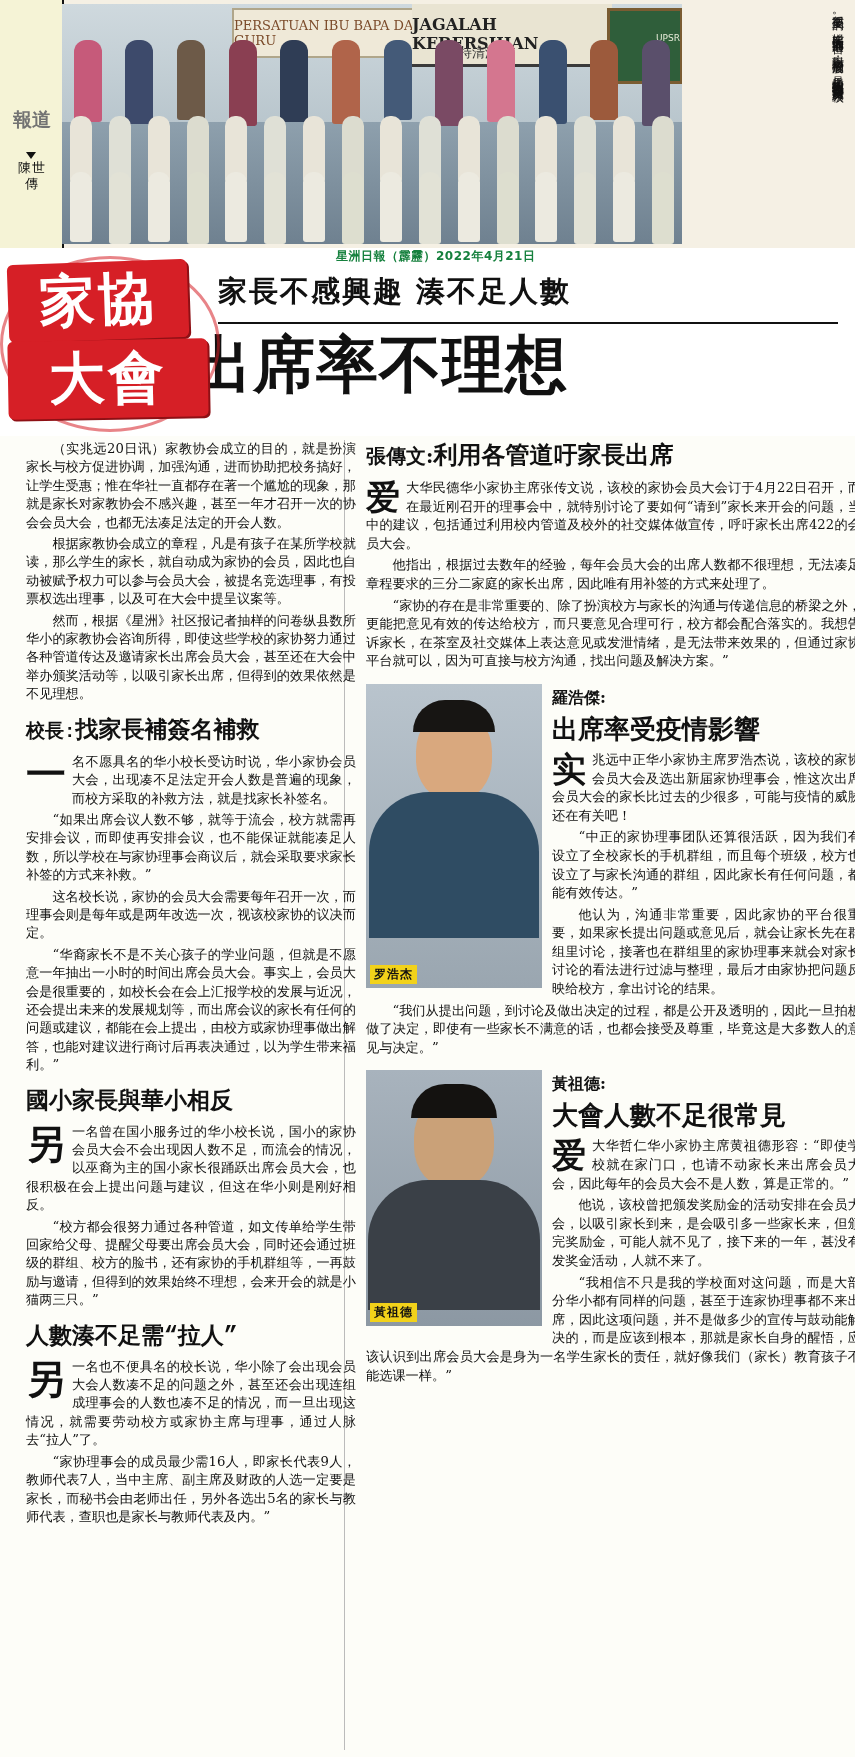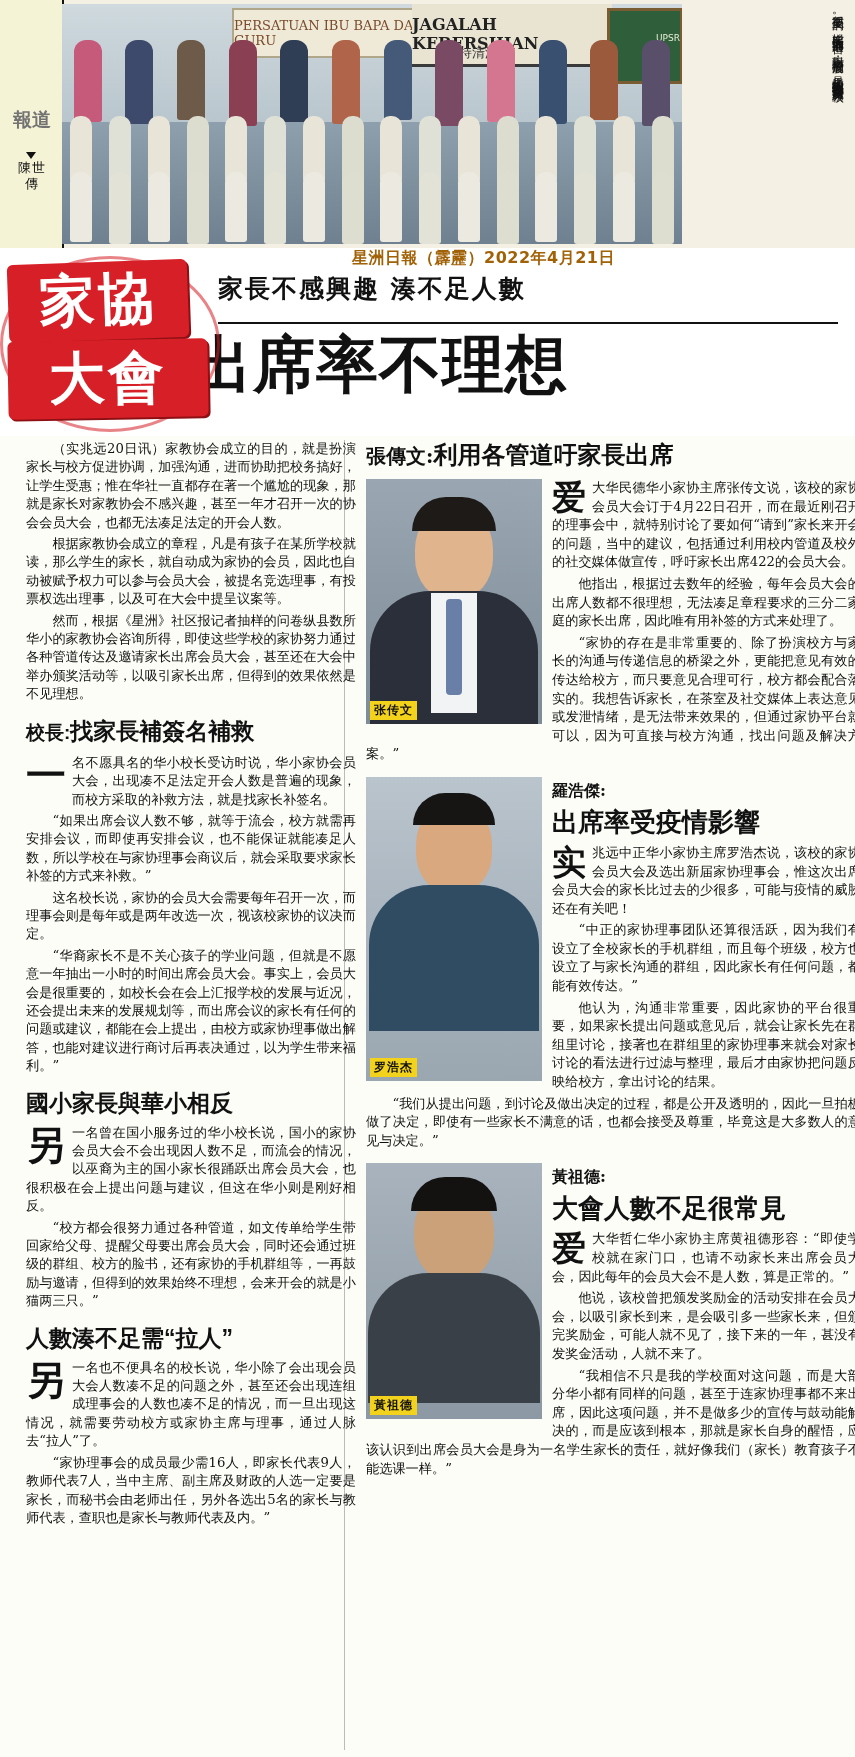--- a/index.html
+++ b/index.html
@@ -132,32 +132,32 @@
   }
 
   
   .headline-zone {
     position: absolute;
     left: 0; top: 248px; width: 855px; height: 188px;
     background: #ffffff;
   }
   .date-line {
     position: absolute;
-    left: 352px; top: 0px;
+    left: 336px; top: 0px;
     font-family: "DejaVu Sans", sans-serif;
-    font-size: 16px;
-    color: #a16207;
+    font-size: 12px;
+    color: #15803d;
     font-weight: bold;
     letter-spacing: 0.5px;
   }
   .sub-headline {
     position: absolute;
     left: 218px; top: 24px;
     font-family: "DejaVu Serif", serif;
-    font-size: 25px;
+    font-size: 29px;
     font-weight: bold;
     color: #111;
     letter-spacing: 2px;
   }
   .hl-rule {
     position: absolute;
     left: 218px; top: 74px; width: 620px; height: 2px; background: #111;
   }
   .main-headline {
     position: absolute;
@@ -217,21 +217,21 @@
     font-size: 13.2px;
     line-height: 18.4px;
     text-align: justify;
     text-justify: inter-character;
     margin: 0 0 3px 0;
     text-indent: 2em;
   }
   .p.noind { text-indent: 0; }
 
   .sec-head {
-    font-family: Liberation Sans, sans-serif;
+    font-family: Liberation Mono, monospace;
     font-weight: bold;
     font-size: 23px;
     line-height: 30px;
     margin: 12px 0 6px 0;
     color: #111;
   }
   .sec-head .nm { font-size: 19px; }
 
   .drop {
     float: left;
@@ -427,28 +427,20 @@
       <p class="p">“家协理事会的成员最少需16人，即家长代表9人，教师代表7人，当中主席、副主席及财政的人选一定要是家长，而秘书会由老师出任，另外各选出5名的家长与教师代表，查职也是家长与教师代表及内。”</p>
     </div>
 
     <div class="col col-right">
 
       <div class="r-head-1">
         <span class="nm">張傳文:</span><span>利用各管道吁家長出席</span>
       </div>
 
       <div class="clearfix">
-        <div class="portrait" style="height:245px;background:linear-gradient(#9aa7b2,#7e8c98);">
-          <div class="pface head" style="top:28px;width:78px;height:92px;background:#e0b48c;"></div>
-          <div class="pface" style="top:18px;width:84px;height:34px;background:#1d1a18;border-radius:42px 42px 0 0;"></div>
-          <div class="pface body" style="top:112px;width:168px;height:140px;background:#2b2f3a;"></div>
-          <div class="pface" style="top:114px;width:46px;height:120px;background:#f2f3f5;"></div>
-          <div class="pface" style="top:120px;width:16px;height:96px;background:#6a7fa8;border-radius:4px;"></div>
-          <div class="cap">张传文</div>
-        </div>
         <div class="rtext">
           <p style="text-indent:0;"><span class="drop" style="font-size:34px;line-height:32px;">爱</span><span>大华民德华小家协主席张传文说，该校的家协会员大会订于4月22日召开，而在最近刚召开的理事会中，就特别讨论了要如何“请到”家长来开会的问题，当中的建议，包括通过利用校内管道及校外的社交媒体做宣传，呼吁家长出席422的会员大会。</span></p>
           <p>他指出，根据过去数年的经验，每年会员大会的出席人数都不很理想，无法凑足章程要求的三分二家庭的家长出席，因此唯有用补签的方式来处理了。</p>
           <p>“家协的存在是非常重要的、除了扮演校方与家长的沟通与传递信息的桥梁之外，更能把意见有效的传达给校方，而只要意见合理可行，校方都会配合落实的。我想告诉家长，在茶室及社交媒体上表达意见或发泄情绪，是无法带来效果的，但通过家协平台就可以，因为可直接与校方沟通，找出问题及解决方案。”</p>
         </div>
       </div>
 
       <div class="clearfix">
         <div class="portrait" style="height:304px;background:linear-gradient(#b9c4cd,#9aa6b0);">
           <div class="pface head" style="top:26px;width:76px;height:90px;background:#d9a87e;"></div>

